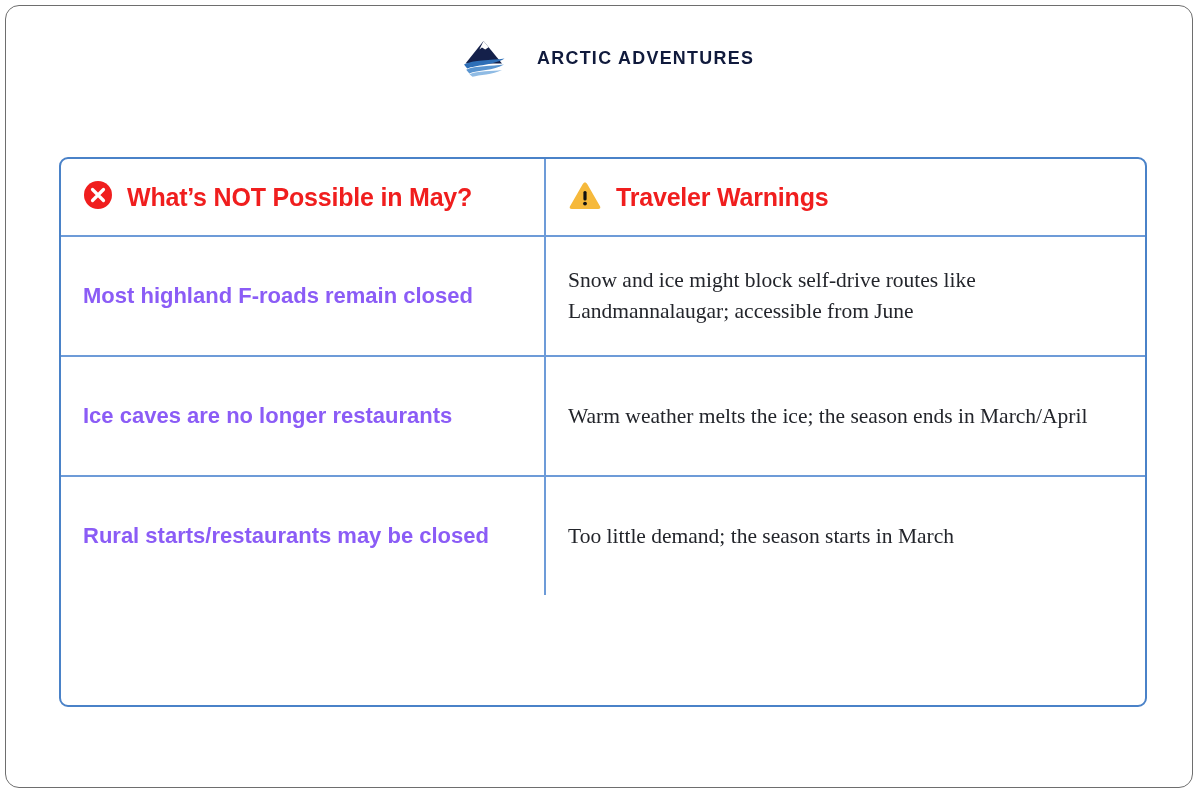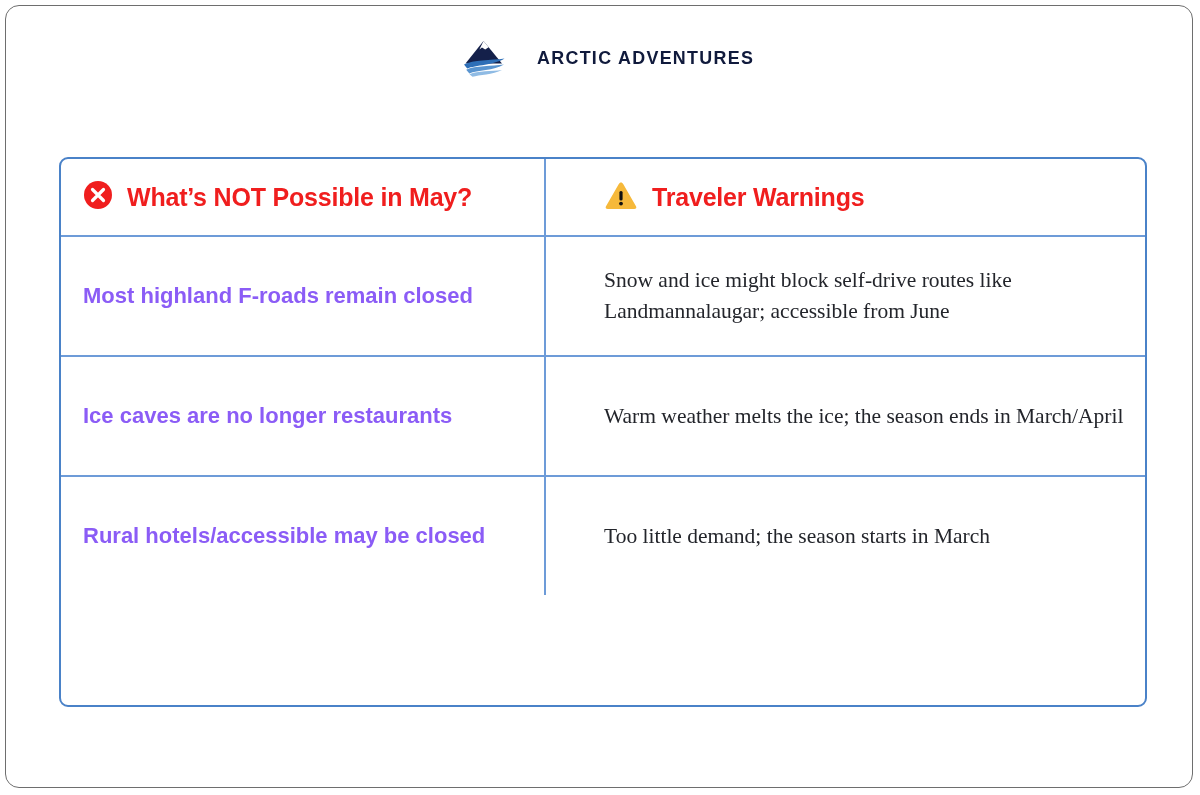--- a/index.html
+++ b/index.html
@@ -63,21 +63,20 @@
     box-sizing: border-box;
     border: 2px solid #4a82c8;
     border-radius: 9px;
     background: #ffffff;
     overflow: hidden;
   }
   .trow {
     display: flex;
     align-items: center;
     border-bottom: 2px solid #6d9bd8;
-    gap: 36px;
   }
   .trow:last-child {
     border-bottom: none;
   }
   .cell-left {
     width: 485px;
     flex: none;
     box-sizing: border-box;
     border-right: 2px solid #6d9bd8;
     display: flex;
@@ -192,21 +191,21 @@
         <span class="cell-title">Ice caves are no longer restaurants</span>
       </div>
       <div class="cell-right">
         <span class="cell-desc">Warm weather melts the ice; the season ends in March/April</span>
       </div>
     </div>
 
 
     <div class="trow body-row">
       <div class="cell-left">
-        <span class="cell-title">Rural hotels/accessible may be closed</span>
+        <span class="cell-title">Rural starts/restaurants may be closed</span>
       </div>
       <div class="cell-right">
         <span class="cell-desc">Too little demand; the season starts in March</span>
       </div>
     </div>
 
   </div>
 </div>
 
 </body></html>

